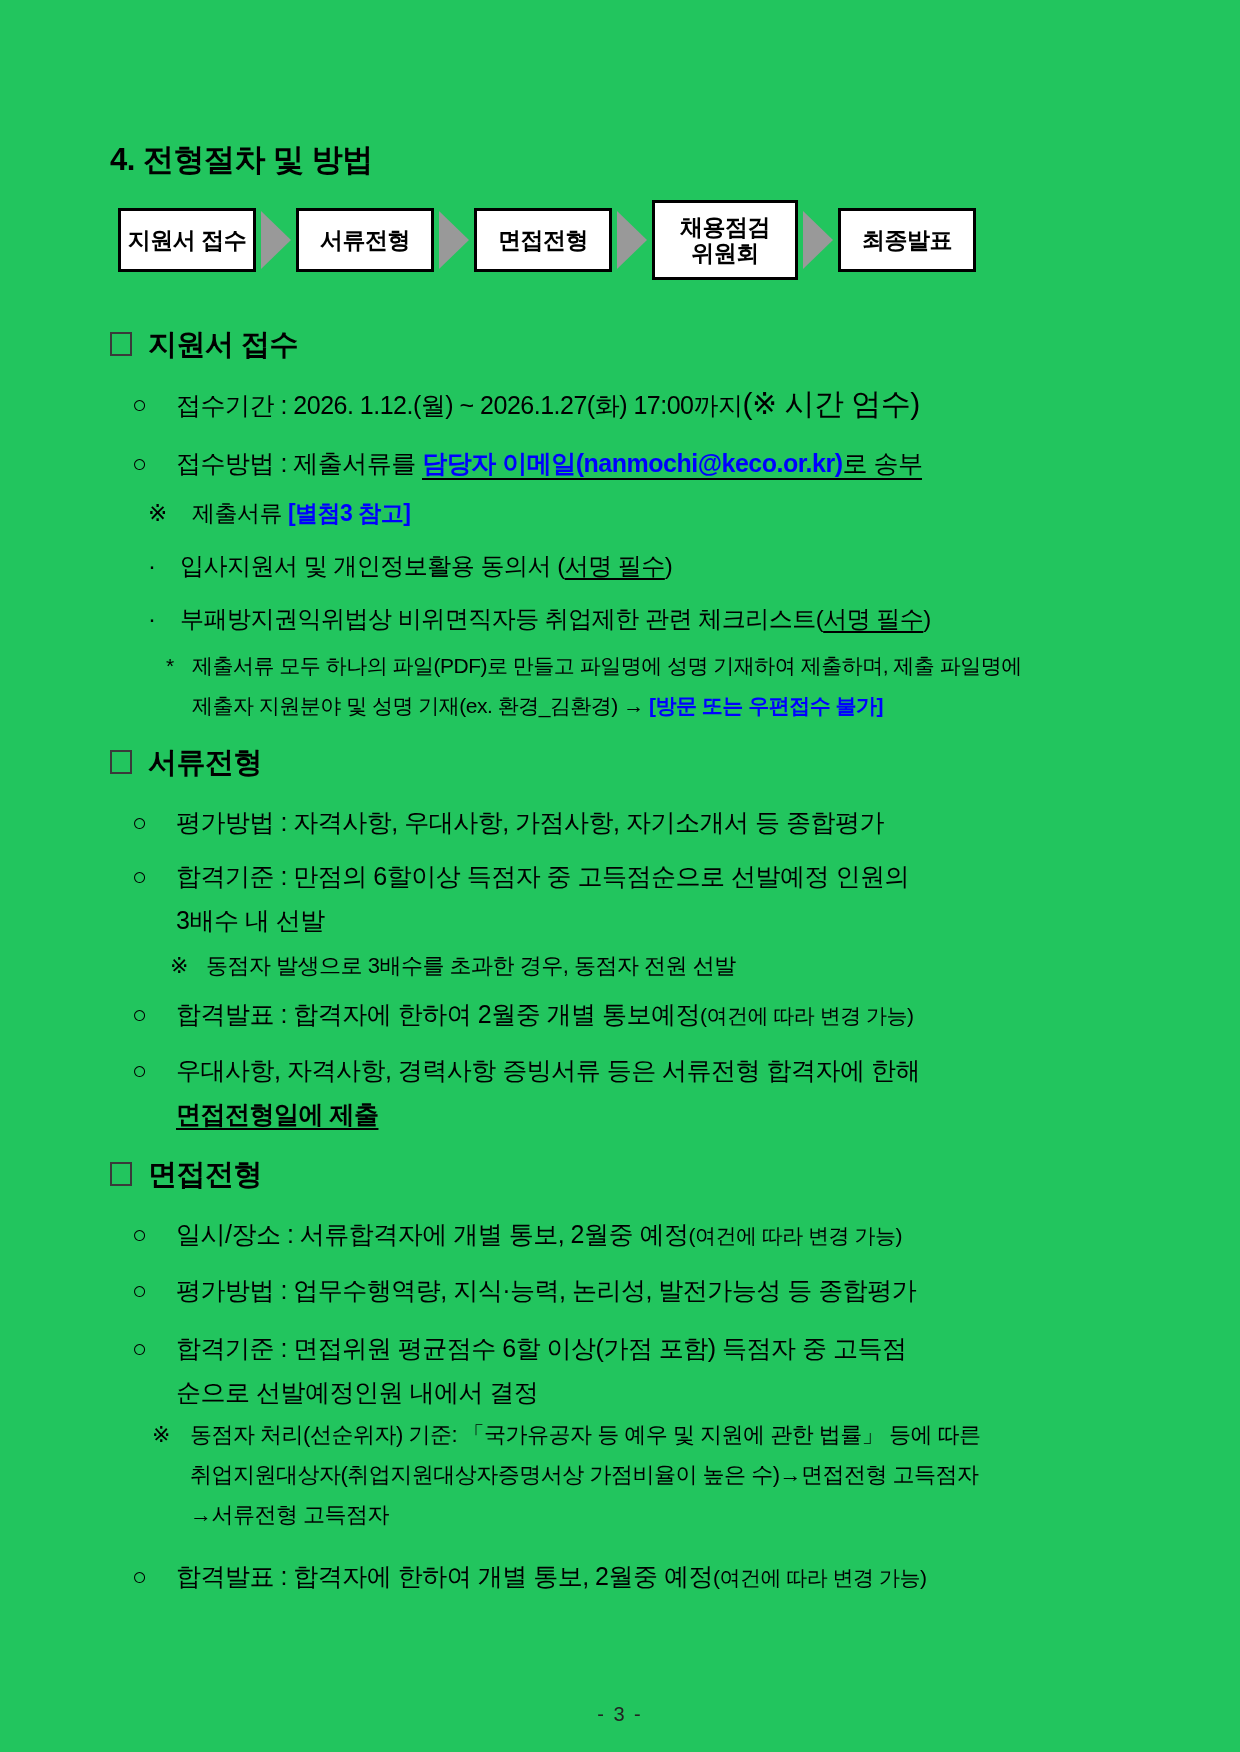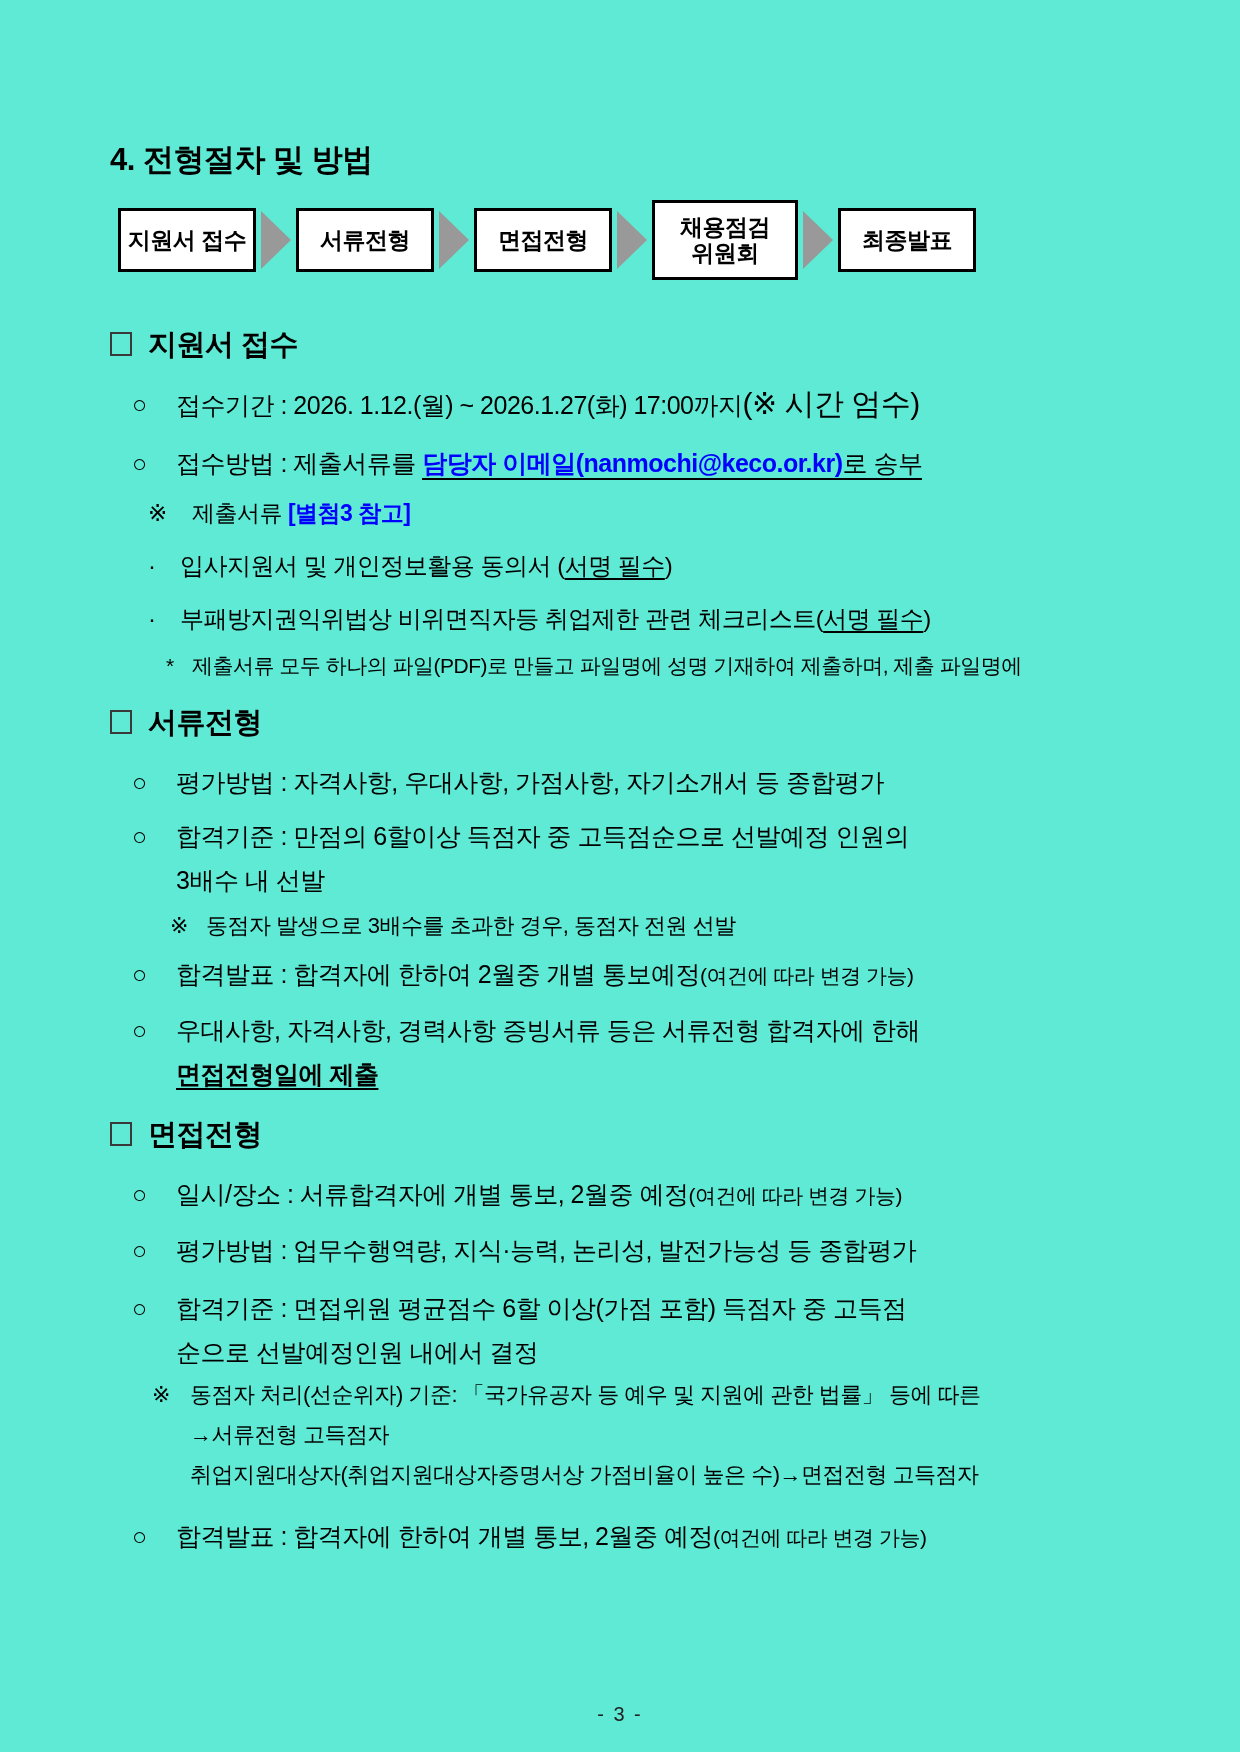--- a/index.html
+++ b/index.html
@@ -3,21 +3,21 @@
 <meta charset="utf-8">
 <style>
   * { margin: 0; padding: 0; box-sizing: border-box; }
   html, body { background: #e8e8e8; }
   body { font-family: "Liberation Sans", "DejaVu Sans", sans-serif; }
   .page {
     position: relative;
     width: 1240px;
     height: 1752px;
     margin: 0 auto;
-    background: #5eead4;
+    background: #22c55e;
     color: #000;
     overflow: hidden;
   }
   .content { padding: 0 100px 0 110px; }
 
   
   .doc-title {
     margin-top: 142px;
     font-size: 31px;
     font-weight: bold;
@@ -178,20 +178,23 @@
       <span class="marker">·</span>
       <div>
         <span>부패방지권익위법상 비위면직자등 취업제한 관련 체크리스트(</span><span class="u-line">서명 필수</span><span>)</span>
       </div>
     </div>
 
     <div class="row star-note" style="margin-top:18px;">
       <span class="marker">*</span>
       <div>제출서류 모두 하나의 파일(PDF)로 만들고 파일명에 성명 기재하여 제출하며, 제출 파일명에</div>
     </div>
+    <div class="star-cont" style="margin-top:12px;">
+      <span>제출자 지원분야 및 성명 기재(ex. 환경_김환경) → </span><span class="blue bold">[방문 또는 우편접수 불가]</span>
+    </div>
 
     <div class="section-heading" style="margin-top:24px;">
       <span class="square-bullet"></span>
       <span>서류전형</span>
     </div>
 
     <div class="row body-row" style="margin-top:26px;">
       <span class="marker">○</span>
       <div>평가방법 : 자격사항, 우대사항, 가점사항, 자기소개서 등 종합평가</div>
     </div>
@@ -242,22 +245,22 @@
     <div class="row body-row" style="margin-top:26px;">
       <span class="marker">○</span>
       <div>합격기준 : 면접위원 평균점수 6할 이상(가점 포함) 득점자 중 고득점</div>
     </div>
     <div class="cont-line" style="margin-top:12px;">순으로 선발예정인원 내에서 결정</div>
 
     <div class="row sec-note2" style="margin-top:12px;">
       <span class="marker">※</span>
       <div>동점자 처리(선순위자) 기준: 「국가유공자 등 예우 및 지원에 관한 법률」 등에 따른</div>
     </div>
+    <div class="sec-note2-cont" style="margin-top:10px;">취업지원대상자(취업지원대상자증명서상 가점비율이 높은 수)→면접전형 고득점자</div>
     <div class="sec-note2-cont" style="margin-top:10px;">→서류전형 고득점자</div>
-    <div class="sec-note2-cont" style="margin-top:10px;">취업지원대상자(취업지원대상자증명서상 가점비율이 높은 수)→면접전형 고득점자</div>
 
     <div class="row body-row" style="margin-top:30px;">
       <span class="marker">○</span>
       <div>
         <span>합격발표 : 합격자에 한하여 개별 통보, 2월중 예정</span><span class="paren-small">(여건에 따라 변경 가능)</span>
       </div>
     </div>
 
   </div>
 

